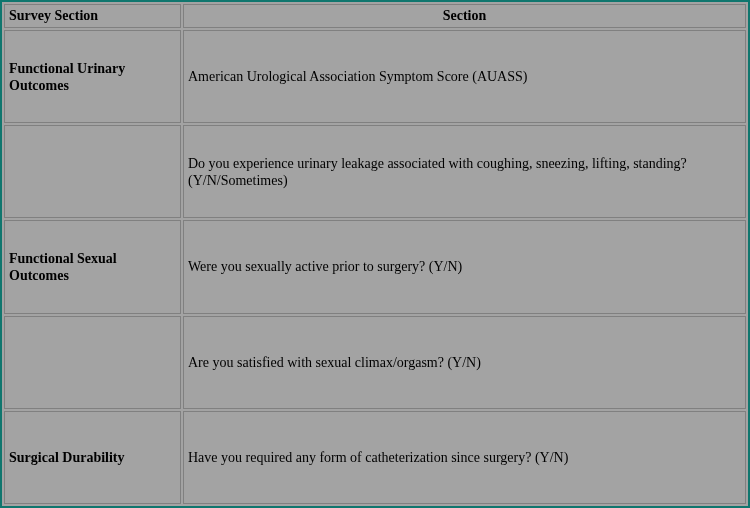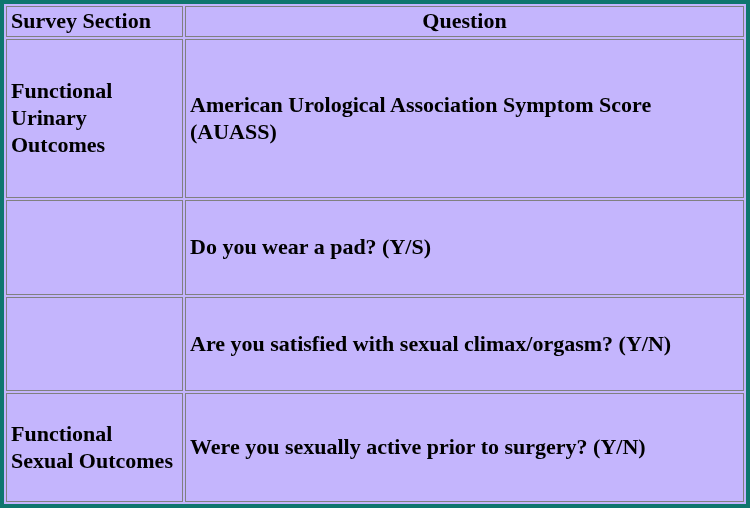--- a/index.html
+++ b/index.html
@@ -8,25 +8,25 @@
     background: #ffffff;
     width: 750px;
     height: 508px;
     overflow: hidden;
   }
   table.survey-table {
     width: 750px;
     height: 508px;
     border-collapse: separate;
     border-spacing: 2px;
-    border: 4px solid #0f766e;
+    border: 2px solid #0f766e;
     table-layout: fixed;
-    background: #c4b5fd;
+    background: #a3a3a3;
     font-family: "Liberation Serif", "DejaVu Serif", serif;
-    font-size: 22px;
+    font-size: 14px;
     color: #000000;
     box-sizing: border-box;
   }
   table.survey-table th,
   table.survey-table td {
     border: 1px solid #808080;
     box-sizing: border-box;
     padding: 1px 4px;
     vertical-align: middle;
     line-height: 1.22;
@@ -43,50 +43,54 @@
   }
   th.question-header {
     text-align: center;
     font-weight: bold;
   }
   td.col-section {
     font-weight: bold;
     text-align: left;
   }
   td.col-question {
-    font-weight: bold;
+    font-weight: normal;
     text-align: left;
     white-space: pre-wrap;
   }
 </style>
 </head>
 <body>
 
 <table class="survey-table">
   <colgroup>
     <col class="section-col">
     <col class="question-col">
   </colgroup>
   <thead>
     <tr class="header-row">
       <th class="section-header">Survey Section</th>
-      <th class="question-header">Question</th>
+      <th class="question-header">Section</th>
     </tr>
   </thead>
   <tbody>
       <tr class="body-row">
         <td class="col-section">Functional Urinary Outcomes</td>
         <td class="col-question">American Urological Association Symptom Score (AUASS)</td>
       </tr>
       <tr class="body-row">
         <td class="col-section"></td>
-        <td class="col-question">Do you wear a pad? (Y/S)</td>
+        <td class="col-question">Do you experience urinary leakage associated with coughing, sneezing, lifting, standing? (Y/N/Sometimes)</td>
+      </tr>
+      <tr class="body-row">
+        <td class="col-section">Functional Sexual Outcomes</td>
+        <td class="col-question">Were you sexually active prior to surgery? (Y/N)</td>
       </tr>
       <tr class="body-row">
         <td class="col-section"></td>
         <td class="col-question">Are you satisfied with sexual climax/orgasm? (Y/N)</td>
       </tr>
       <tr class="body-row">
-        <td class="col-section">Functional Sexual Outcomes</td>
-        <td class="col-question">Were you sexually active prior to surgery? (Y/N)</td>
+        <td class="col-section">Surgical Durability</td>
+        <td class="col-question">Have you required any form of catheterization since surgery? (Y/N)</td>
       </tr>
     </tbody>
 </table>
 
 </body></html>

